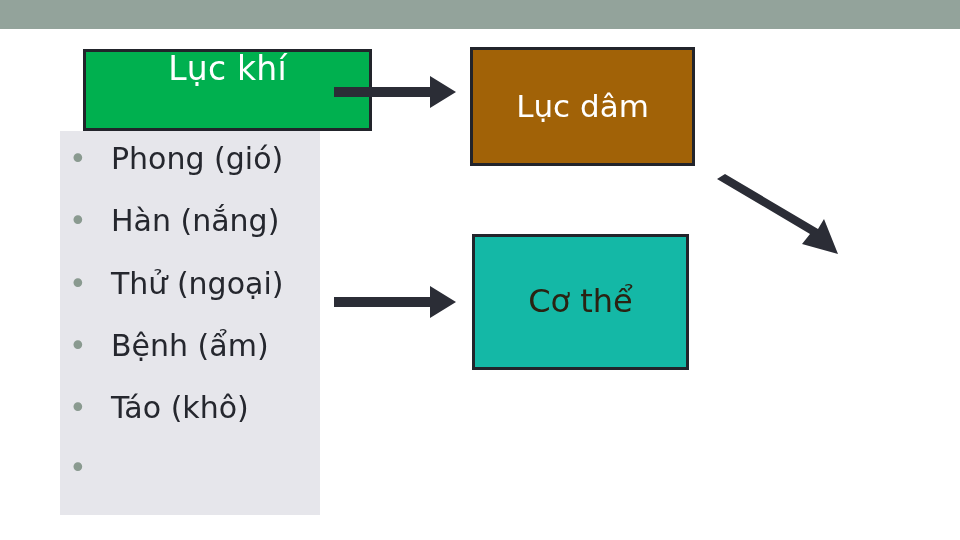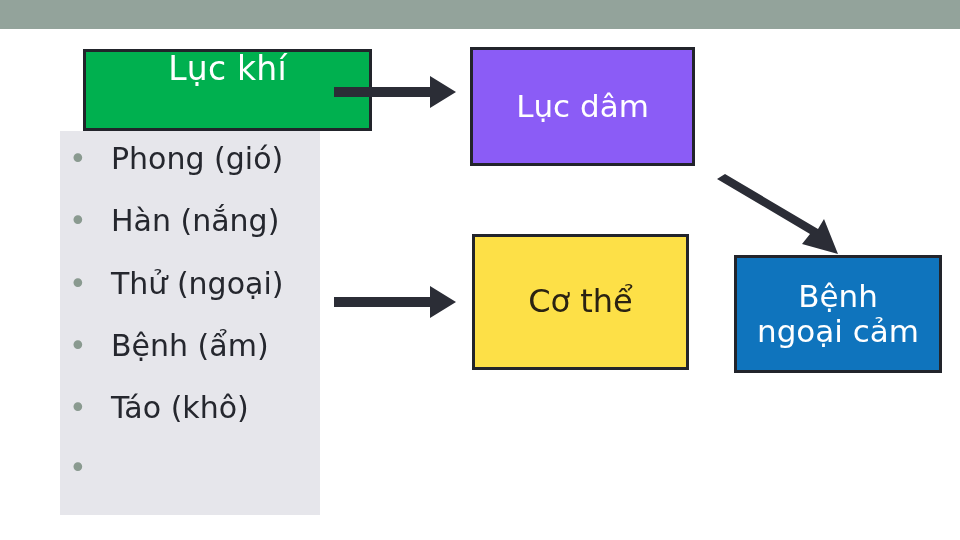--- a/index.html
+++ b/index.html
@@ -98,33 +98,33 @@
   }
   .node-text {
     line-height: 1.12;
   }
 
   #luc-dam-box {
     left: 470px;
     top: 47px;
     width: 225px;
     height: 119px;
-    background: #8b5cf6;
+    background: #a16207;
   }
   #luc-dam-box .node-text {
     color: #ffffff;
     font-size: 31px;
   }
 
   #co-the-box {
     left: 472px;
     top: 234px;
     width: 217px;
     height: 136px;
-    background: #fde047;
+    background: #14b8a6;
   }
   #co-the-box .node-text {
     color: #2a2212;
     font-size: 32px;
   }
 
   #benh-ngoai-cam-box {
     left: 734px;
     top: 255px;
     width: 208px;
@@ -199,20 +199,14 @@
   <div id="luc-dam-box" class="node-box">
     <span class="node-text">
       <span>Lục dâm</span><br>
     </span>
   </div>
 
   <div id="co-the-box" class="node-box">
     <span class="node-text">Cơ thể</span>
   </div>
 
-  <div id="benh-ngoai-cam-box" class="node-box">
-    <span class="node-text">
-      <span>Bệnh</span><br>
-      <span>ngoại cảm</span>
-    </span>
-  </div>
 
 </div>
 
 </body></html>

